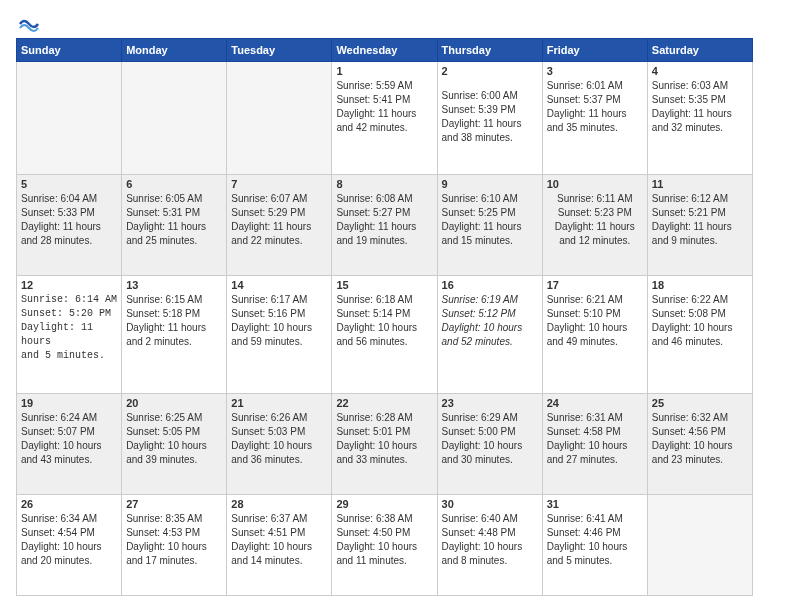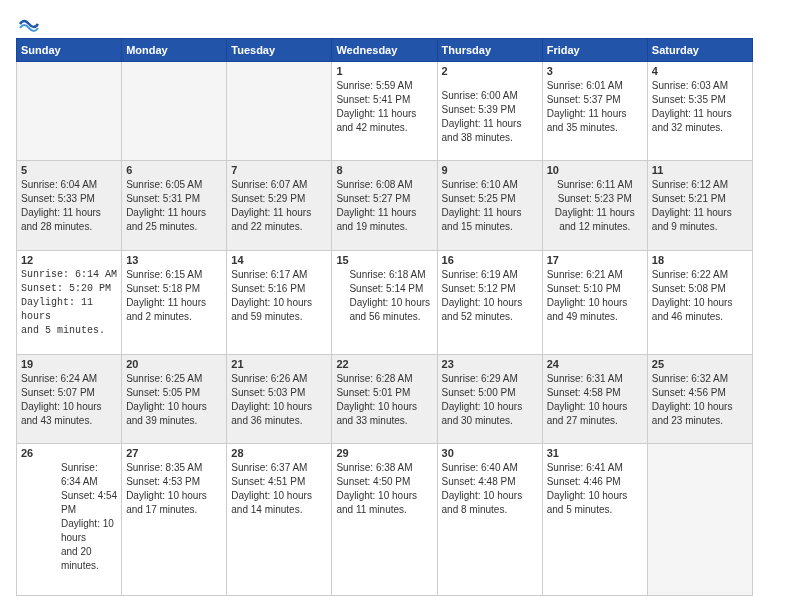--- a/index.html
+++ b/index.html
@@ -226,28 +226,28 @@
           </td>
           <td>
             <span class="day-number">14</span>
             <div class="day-info" style="white-space: pre-line;">Sunrise: 6:17 AM
 Sunset: 5:16 PM
 Daylight: 10 hours
 and 59 minutes.</div>
           </td>
           <td>
             <span class="day-number">15</span>
-            <div class="day-info" style="white-space: pre-line; margin-left: 13px;">Sunrise: 6:18 AM
+            <div class="day-info" style="white-space: pre-line;">Sunrise: 6:18 AM
 Sunset: 5:14 PM
 Daylight: 10 hours
 and 56 minutes.</div>
           </td>
           <td>
             <span class="day-number">16</span>
-            <div class="day-info" style="white-space: pre-line;">Sunrise: 6:19 AM
+            <div class="day-info" style="white-space: pre-line; font-style: italic;">Sunrise: 6:19 AM
 Sunset: 5:12 PM
 Daylight: 10 hours
 and 52 minutes.</div>
           </td>
           <td>
             <span class="day-number">17</span>
             <div class="day-info" style="white-space: pre-line;">Sunrise: 6:21 AM
 Sunset: 5:10 PM
 Daylight: 10 hours
 and 49 minutes.</div>
@@ -307,21 +307,21 @@
             <span class="day-number">25</span>
             <div class="day-info" style="white-space: pre-line;">Sunrise: 6:32 AM
 Sunset: 4:56 PM
 Daylight: 10 hours
 and 23 minutes.</div>
           </td>
         </tr>
         <tr>
           <td>
             <span class="day-number">26</span>
-            <div class="day-info" style="white-space: pre-line; margin-left: 40px;">Sunrise: 6:34 AM
+            <div class="day-info" style="white-space: pre-line;">Sunrise: 6:34 AM
 Sunset: 4:54 PM
 Daylight: 10 hours
 and 20 minutes.</div>
           </td>
           <td>
             <span class="day-number">27</span>
             <div class="day-info" style="white-space: pre-line;">Sunrise: 8:35 AM
 Sunset: 4:53 PM
 Daylight: 10 hours
 and 17 minutes.</div>

